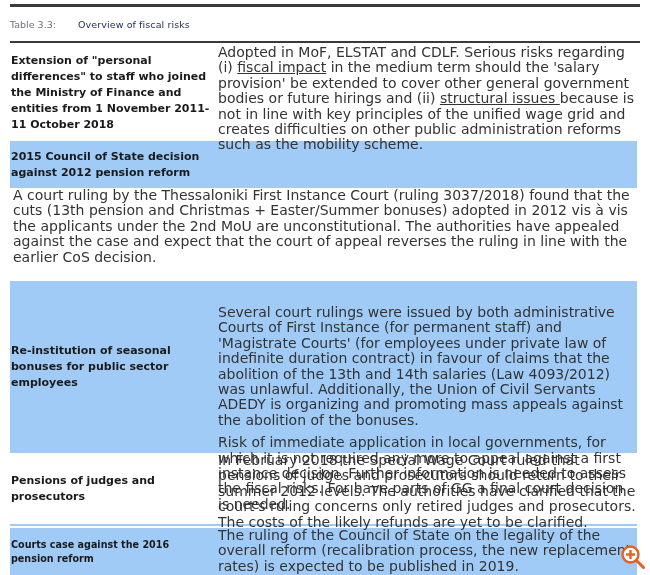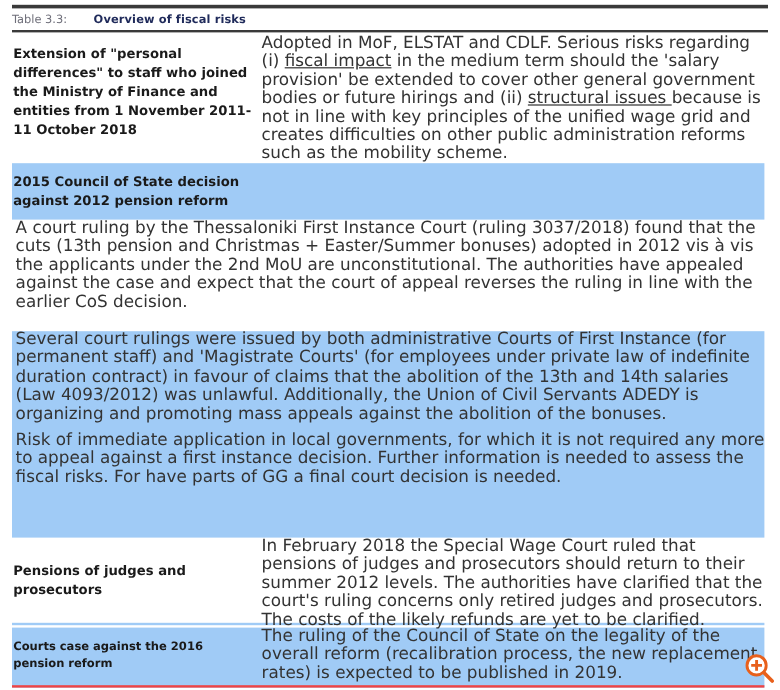--- a/index.html
+++ b/index.html
@@ -2,44 +2,44 @@
 <html><head>
 <meta charset="utf-8">
 <style>
   html, body { margin: 0; padding: 0; }
   body {
     width: 650px; height: 575px; background: #ffffff; position: relative; overflow: hidden;
     font-family: "DejaVu Sans", sans-serif; color: #2b2b2b;
   }
   .doc { position: absolute; left: 10px; top: 4px; width: 630px; }
   .rule-top { height: 3px; background: #3a3a3a; }
-  .title-row { height: 18px; display: flex; align-items: center; font-size: 9.5px; }
+  .title-row { height: 34px; display: flex; align-items: center; font-size: 9.5px; }
   .title-label { color: #6f6f7a; width: 68px; padding-left: 0; }
-  .title-text { color: #1f2a5a; font-weight: bold; letter-spacing: 0.1px; text-align: right; }
+  .title-text { color: #1f2a5a; font-weight: normal; letter-spacing: 0.1px; text-align: right; }
   .rule-mid { height: 2px; background: #3a3a3a; }
   .row { display: flex; width: 627px; }
   .row.blue { background: #a0cbf6; }
   .col1 {
     width: 205px; flex: 0 0 205px; display: flex; align-items: center;
     font-weight: bold; color: #1a1a1a; font-size: 11px; line-height: 16px;
     padding-left: 1px; box-sizing: border-box;
   }
   .col2 {
     flex: 1; font-size: 14px; line-height: 15.4px; color: #333;
     padding-left: 3px; box-sizing: border-box;
   }
   .col2 p { margin: 0; }
   .col2 p + p { margin-top: 7px; }
   .u { text-decoration: underline; }
   .row1 { height: 96px; padding-top: 2px; }
   .row1 .col2 { padding-top: 0; }
-  .row2 { height: 47px; margin-top: 11px; gap: 13px; }
+  .row2 { height: 47px; margin-top: 0; gap: 13px; }
   .row3 { height: 93px; }
   .row4 { height: 172px; }
-  .row4 .col2 { padding-top: 0; }
+  .row4 .col2 { padding-top: 24px; }
   .row5 { height: 71px; border-bottom: 2px solid #a0cbf6; }
   .row6 { height: 48px; margin-top: 2px; border-bottom: 2px solid #ef4444; }
   .row6 .col1 { font-size: 9.6px; line-height: 14px; }
   .zoom-btn {
     position: absolute; left: 620px; top: 544px; width: 26px; height: 26px; cursor: pointer;
   }
 </style>
 </head>
 <body>
 
@@ -62,20 +62,21 @@
     <div class="col1">2015 Council of State decision against 2012 pension reform</div>
   </div>
 
   <div class="row row3">
     <div class="col2">
       <p>A court ruling by the Thessaloniki First Instance Court (ruling 3037/2018) found that the cuts (13th pension and Christmas + Easter/Summer bonuses) adopted in 2012 vis à vis the applicants under the 2nd MoU are unconstitutional. The authorities have appealed against the case and expect that the court of appeal reverses the ruling in line with the earlier CoS decision.</p>
     </div>
   </div>
 
   <div class="row row4 blue">
+    <div class="col1">Re-institution of seasonal bonuses for public sector employees</div>
     <div class="col2">
       <p>Several court rulings were issued by both administrative Courts of First Instance (for permanent staff) and  'Magistrate Courts' (for employees under private law of indefinite duration contract) in favour of  claims that the abolition of the 13th and 14th salaries (Law 4093/2012) was unlawful. Additionally, the Union of Civil Servants ADEDY is organizing and promoting mass appeals against the abolition of the bonuses.</p>
       <p>Risk of immediate application in local governments, for which it is not required any more to appeal against a first instance decision. Further information is needed to assess the fiscal risks. For have parts of GG a final court decision is needed.</p>
     </div>
   </div>
 
   <div class="row row5">
     <div class="col1">Pensions of judges and prosecutors</div>
     <div class="col2">
       <p>In February 2018 the Special Wage Court ruled that pensions of judges and prosecutors should return to their summer 2012 levels. The authorities have clarified that the court's ruling concerns only retired judges and prosecutors. The costs of the likely refunds are yet to be clarified.</p>

